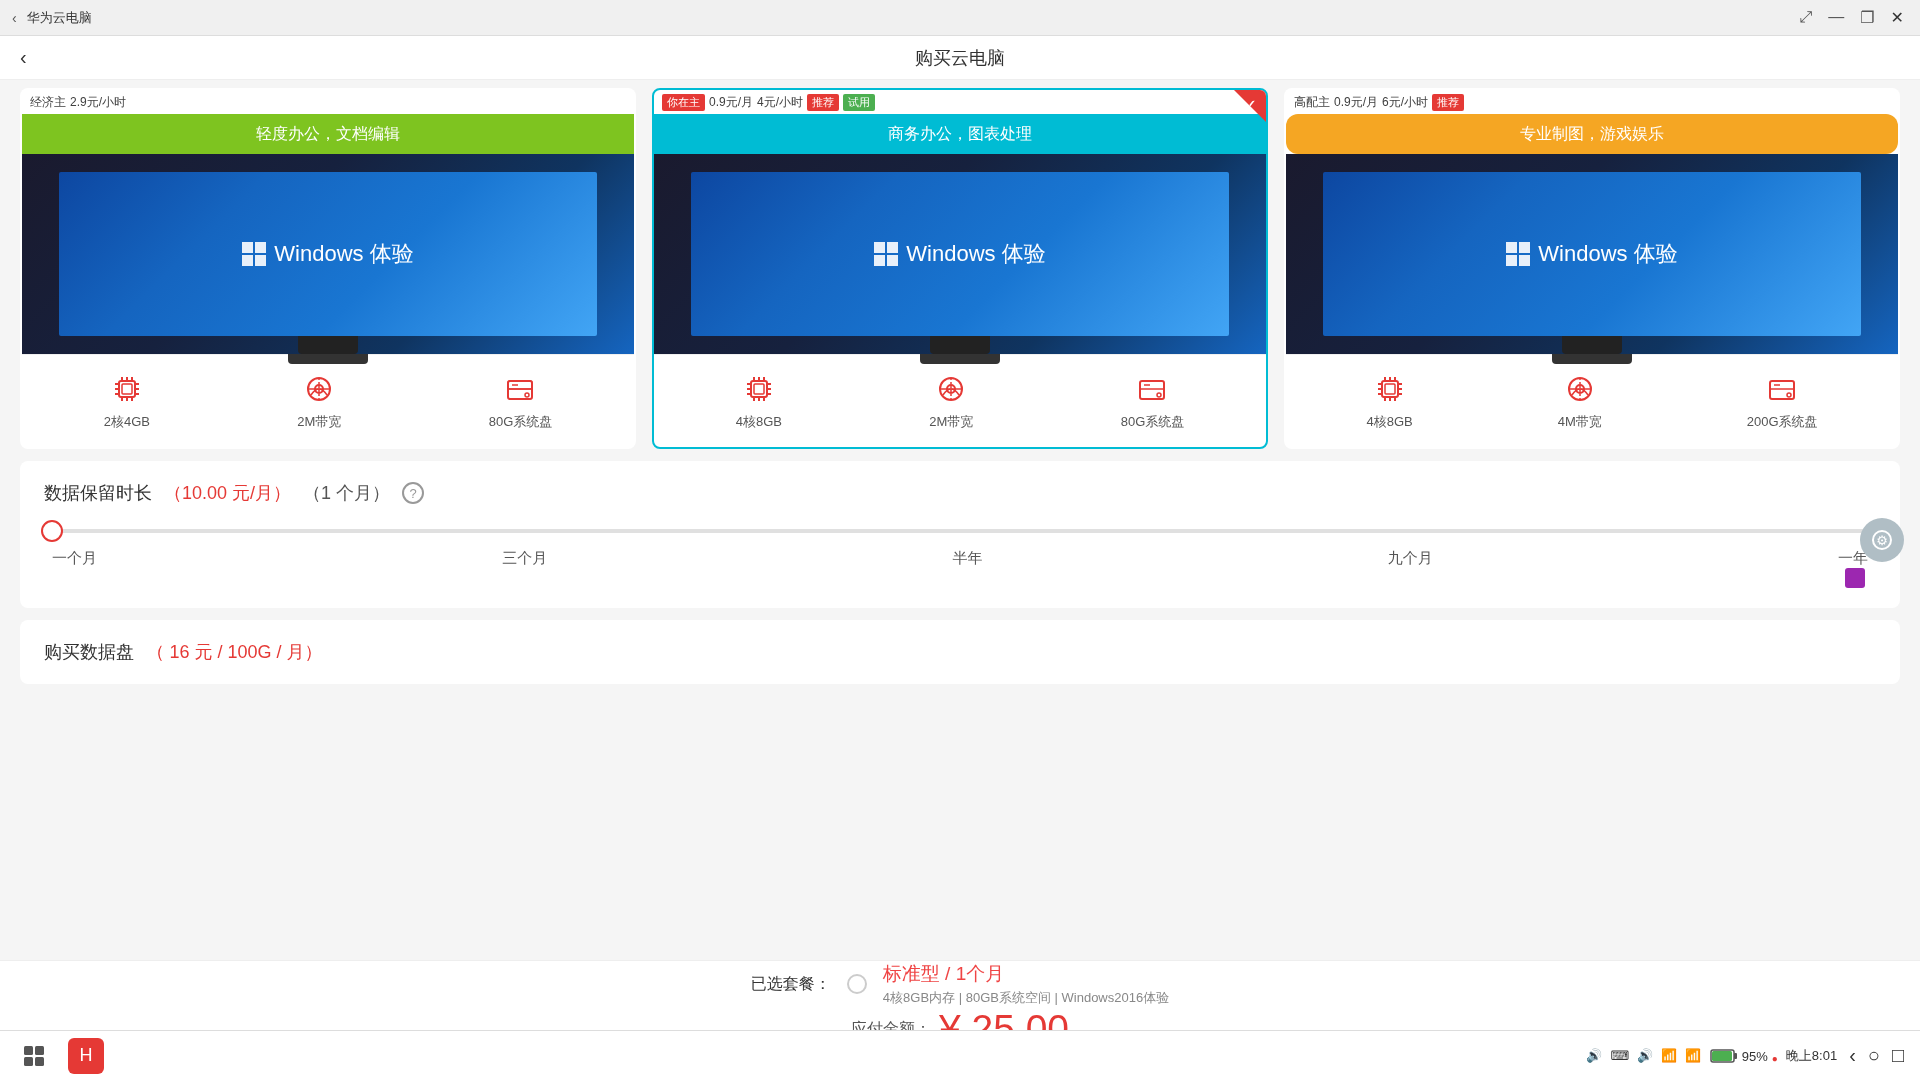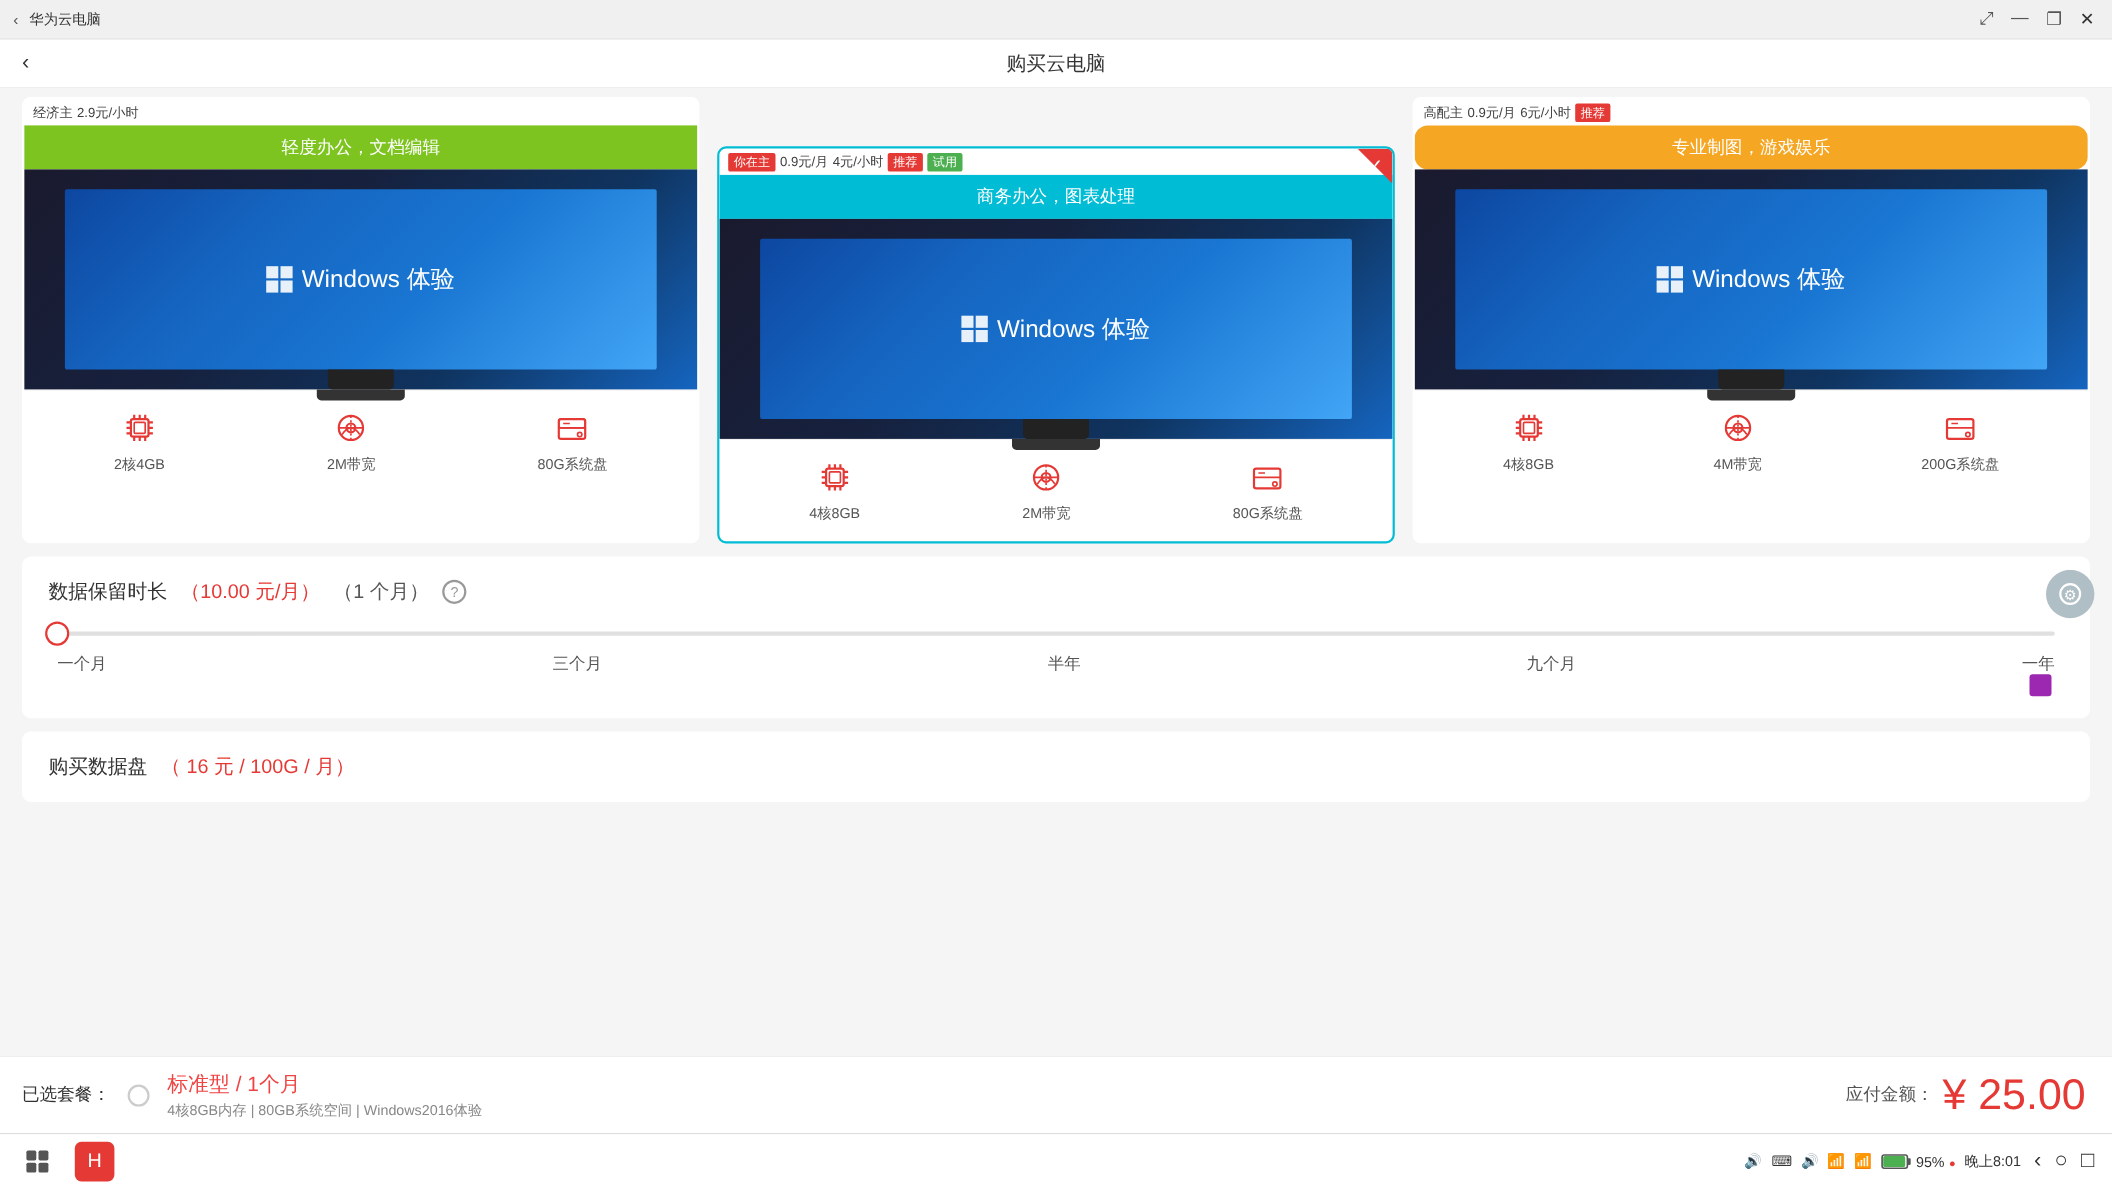--- a/index.html
+++ b/index.html
@@ -88,21 +88,20 @@
     .plan-card {
       flex: 1;
       background: #fff;
       border-radius: 8px;
       overflow: hidden;
       position: relative;
       border: 2px solid transparent;
     }
     .plan-card.selected {
       border: 2px solid #00bcd4;
-      margin-top: 45px;
     }
 
     .plan-header {
       height: 40px;
       display: flex;
       align-items: center;
       justify-content: center;
       font-size: 16px;
       color: #fff;
       font-weight: 500;
@@ -328,20 +327,21 @@
     .bottom-bar {
       position: fixed;
       bottom: 50px;
       left: 0;
       right: 0;
       height: 70px;
       background: #fff;
       display: flex;
       align-items: center;
       border-top: 1px solid #eee;
+      flex-direction: column;
     }
     .selected-plan {
       flex: 1;
       padding: 0 20px;
       display: flex;
       align-items: center;
       gap: 16px;
     }
     .selected-label {
       font-size: 16px;

